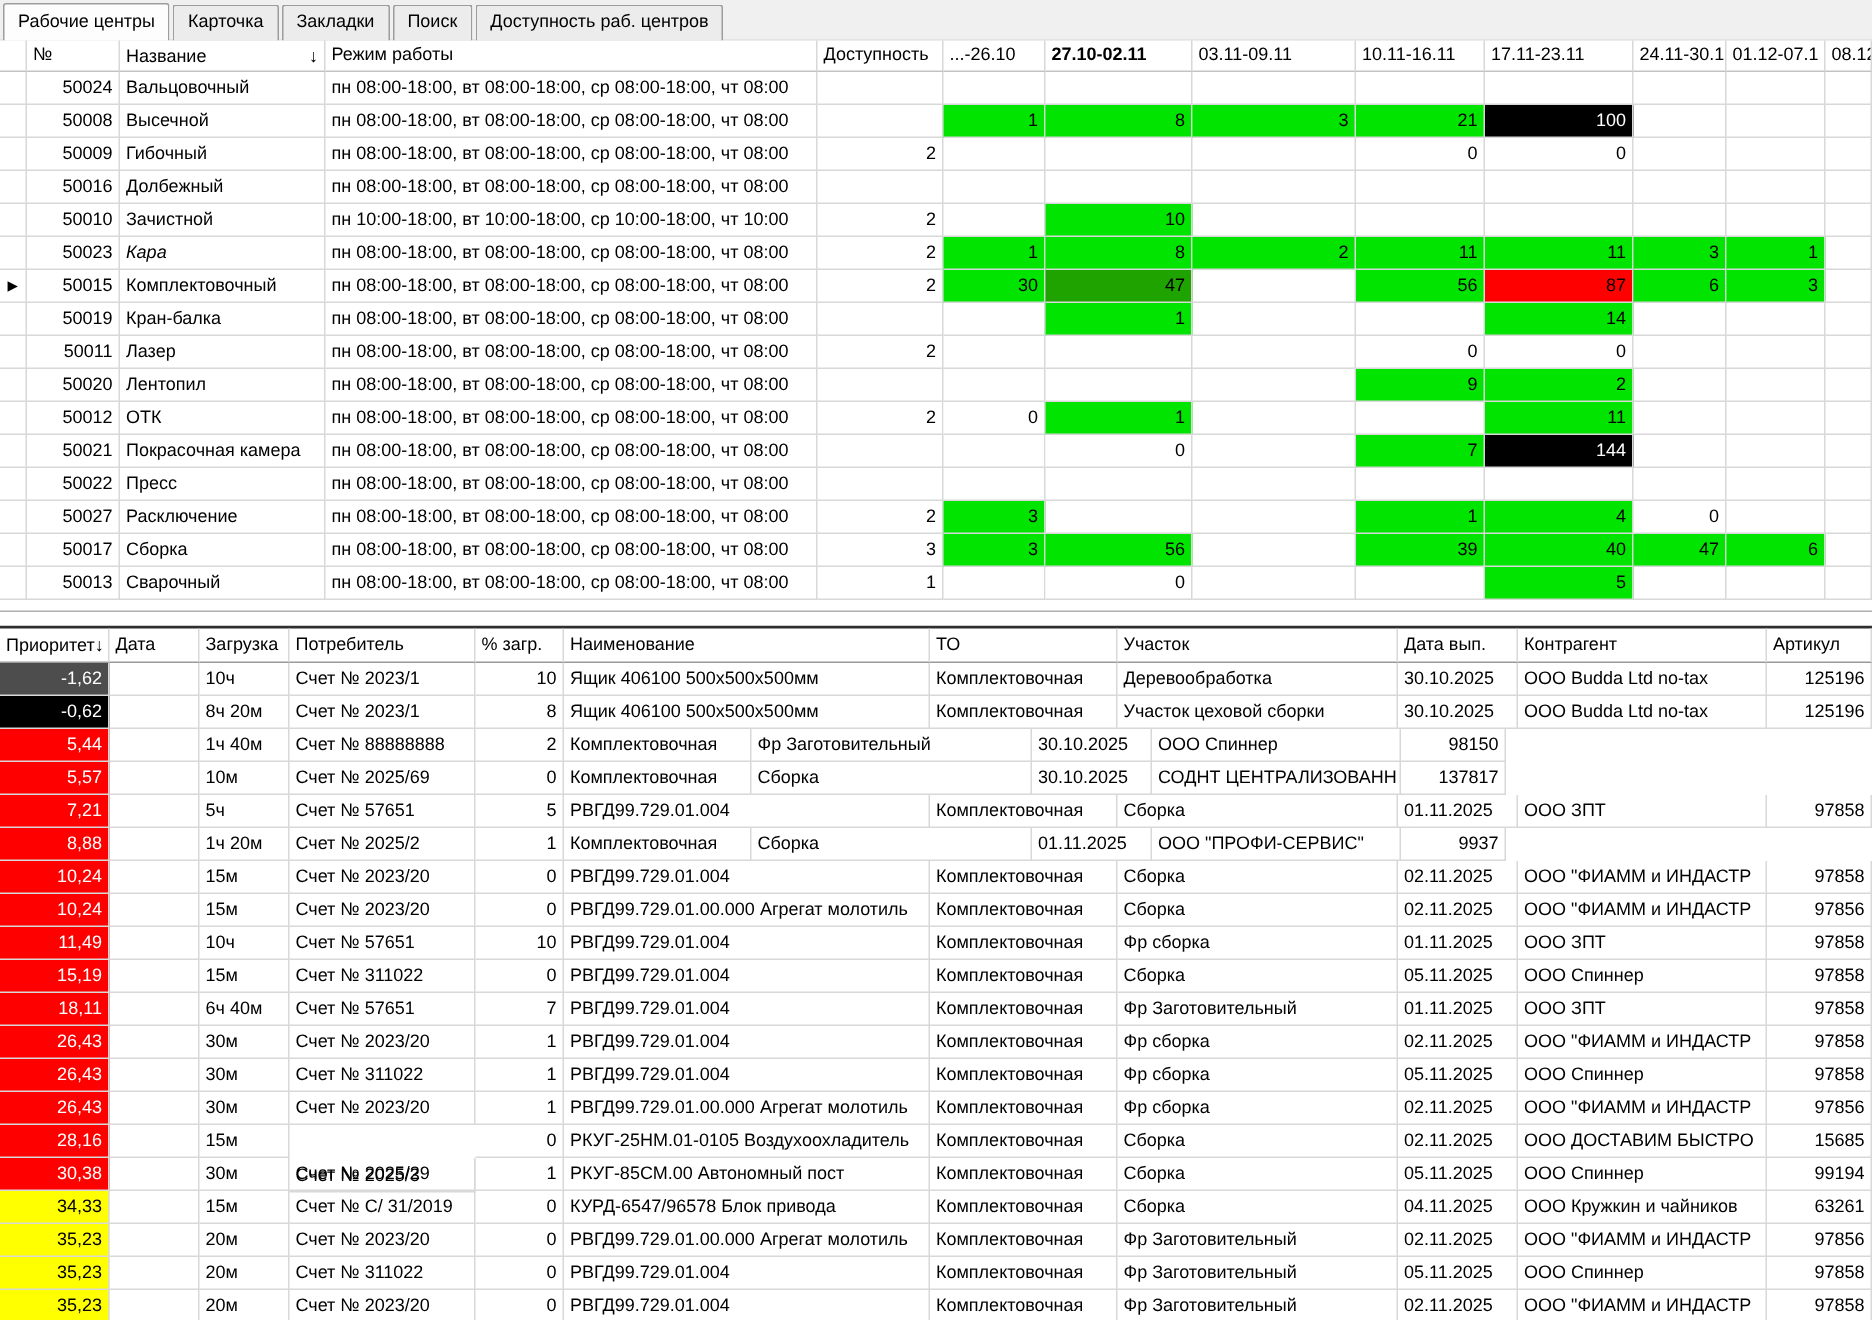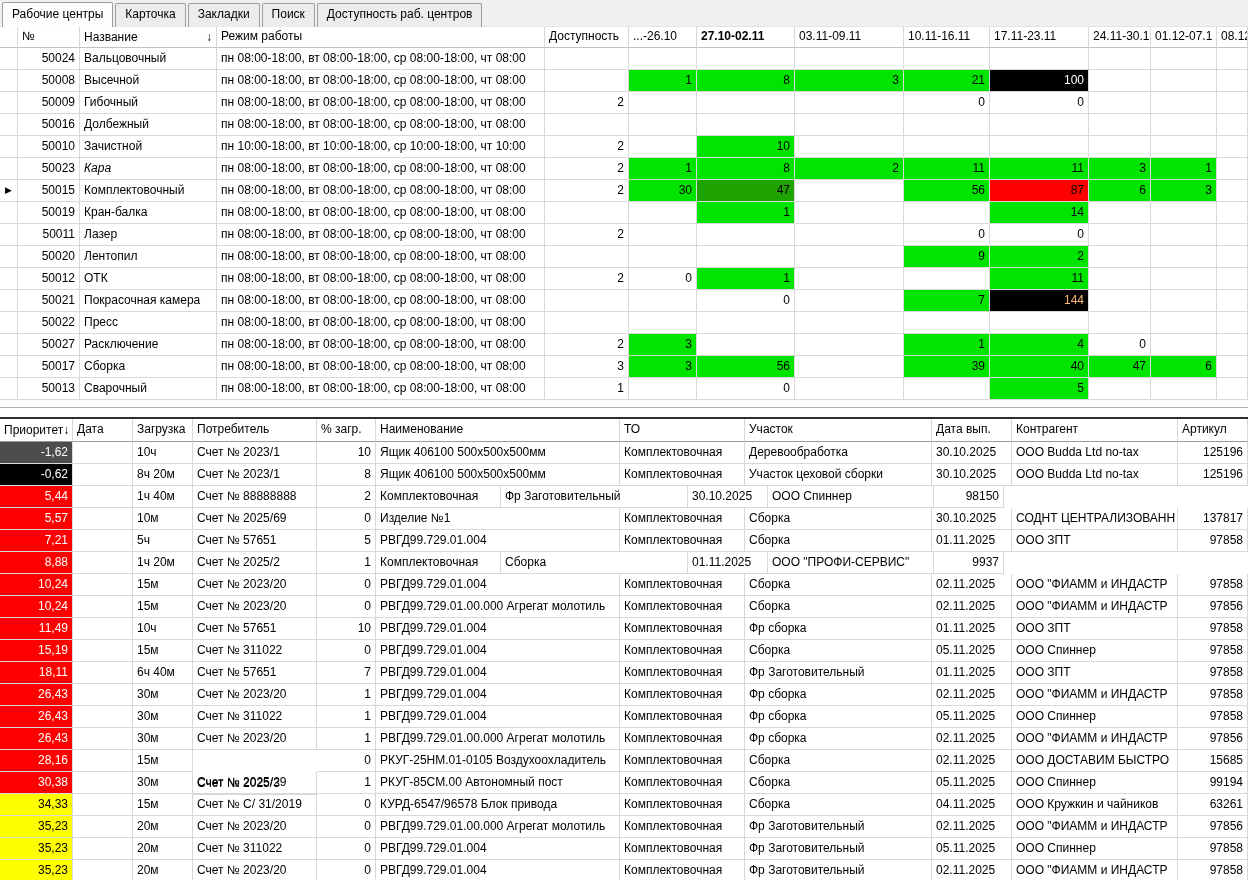--- a/index.html
+++ b/index.html
@@ -229,21 +229,21 @@
     <div class="row">
       <div class="c marker" style="width: 18px;"></div>
       <div class="c num" style="width: 62px;">50021</div>
       <div class="c" style="width: 137px;">Покрасочная камера</div>
       <div class="c" style="width: 328px;">пн 08:00-18:00, вт 08:00-18:00, ср 08:00-18:00, чт 08:00</div>
       <div class="c num" style="width: 84px;"></div>
       <div class="c num" style="width: 68px;"></div>
       <div class="c num" style="width: 98px; background: rgb(255, 255, 255); color: rgb(0, 0, 0);">0</div>
       <div class="c num" style="width: 109px;"></div>
       <div class="c num" style="width: 86px; background: rgb(0, 228, 0); color: rgb(0, 0, 0);">7</div>
-      <div class="c num" style="width: 99px; background: rgb(0, 0, 0); color: #fdba74;">144</div>
+      <div class="c num" style="width: 99px; background: rgb(0, 0, 0); color: #ffffff;">144</div>
       <div class="c num" style="width: 62px;"></div>
       <div class="c num" style="width: 66px;"></div>
       <div class="c num" style="width: 31px;"></div>
     </div>
     <div class="row">
       <div class="c marker" style="width: 18px;"></div>
       <div class="c num" style="width: 62px;">50022</div>
       <div class="c" style="width: 137px;">Пресс</div>
       <div class="c" style="width: 328px;">пн 08:00-18:00, вт 08:00-18:00, ср 08:00-18:00, чт 08:00</div>
       <div class="c num" style="width: 84px;"></div>
@@ -361,21 +361,20 @@
       <div class="c" style="width: 80px;">30.10.2025</div>
       <div class="c" style="width: 166px;">ООО Спиннер</div>
       <div class="c num" style="width: 70px;">98150</div>
     </div>
     <div class="row">
       <div class="c num" style="width: 73px; background: rgb(255, 0, 0); color: rgb(255, 255, 255);">5,57</div>
       <div class="c" style="width: 60px;"></div>
       <div class="c" style="width: 60px;">10м</div>
       <div class="c" style="width: 124px;">Счет № 2025/69</div>
       <div class="c num" style="width: 59px;">0</div>
-      <div class="c" style="width: 244px;">Изделие №1</div>
       <div class="c" style="width: 125px;">Комплектовочная</div>
       <div class="c" style="width: 187px;">Сборка</div>
       <div class="c" style="width: 80px;">30.10.2025</div>
       <div class="c" style="width: 166px;">СОДНТ ЦЕНТРАЛИЗОВАНН</div>
       <div class="c num" style="width: 70px;">137817</div>
     </div>
     <div class="row">
       <div class="c num" style="width: 73px; background: rgb(255, 0, 0); color: rgb(255, 255, 255);">7,21</div>
       <div class="c" style="width: 60px;"></div>
       <div class="c" style="width: 60px;">5ч</div>

